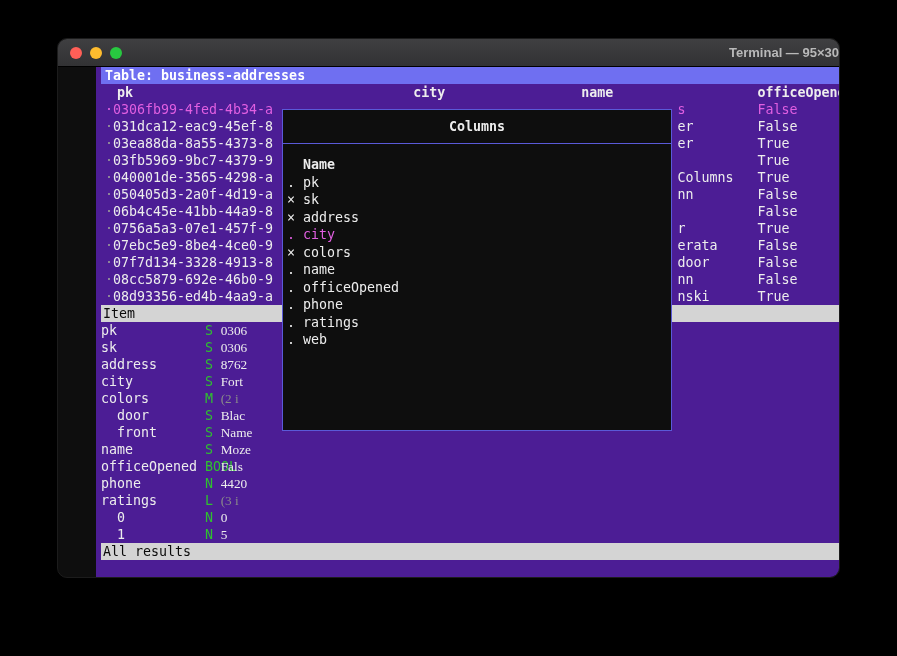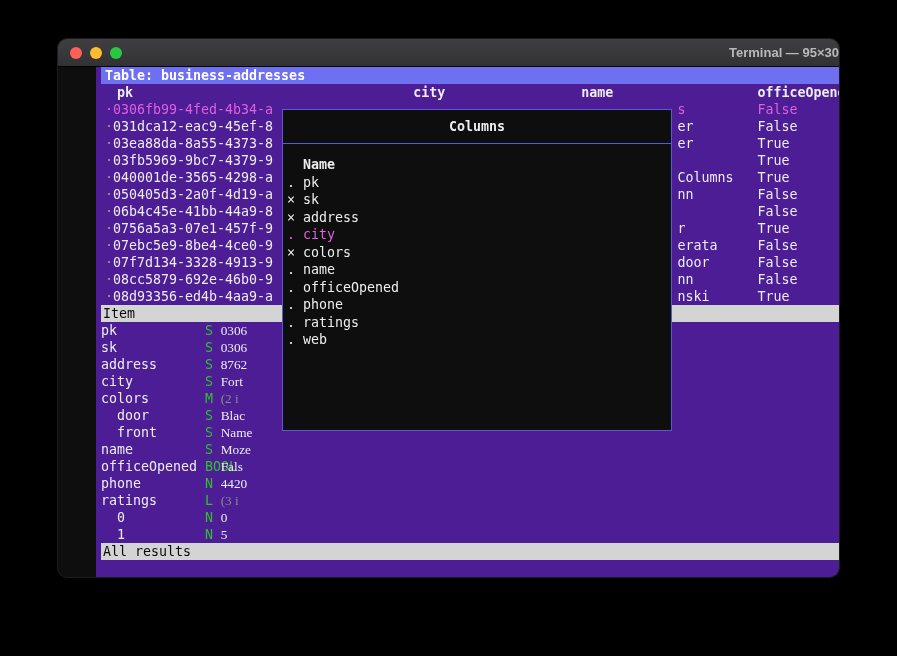--- a/index.html
+++ b/index.html
@@ -135,21 +135,21 @@
           <span class="oo">True</span>
         </div>
         <div class="line row" style="top:170px">
           <span class="dot">·</span>
           <span class="pk">07ebc5e9-8be4-4ce0-9</span>
           <span class="frag">erata</span>
           <span class="oo">False</span>
         </div>
         <div class="line row" style="top:187px">
           <span class="dot">·</span>
-          <span class="pk">07f7d134-3328-4913-9</span>
+          <span class="pk">07f7d134-3328-4913-8</span>
           <span class="frag">door</span>
           <span class="oo">False</span>
         </div>
         <div class="line row" style="top:204px">
           <span class="dot">·</span>
           <span class="pk">08cc5879-692e-46b0-9</span>
           <span class="frag">nn</span>
           <span class="oo">False</span>
         </div>
         <div class="line row" style="top:221px">

